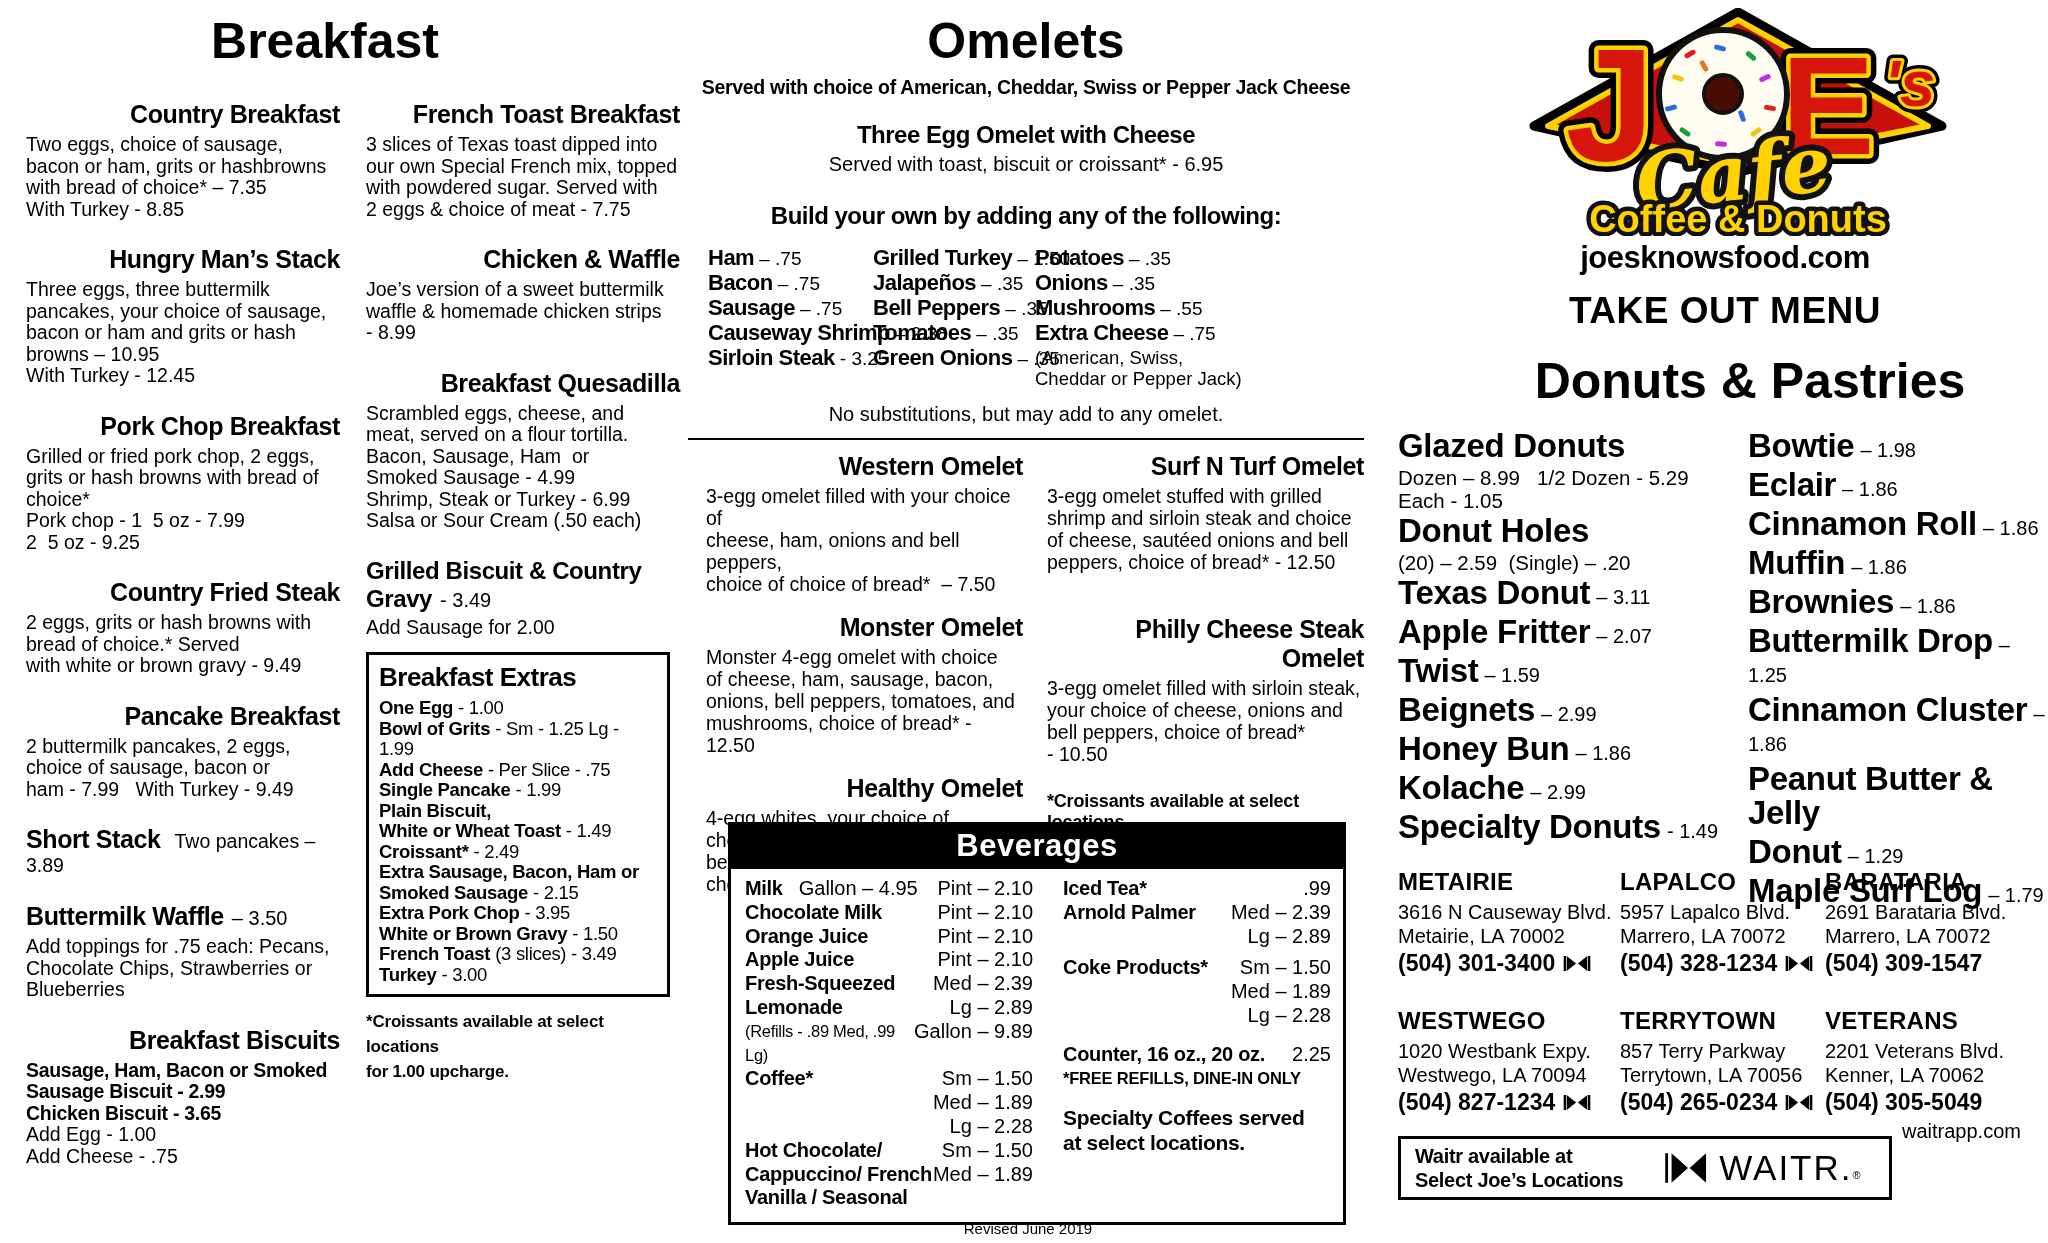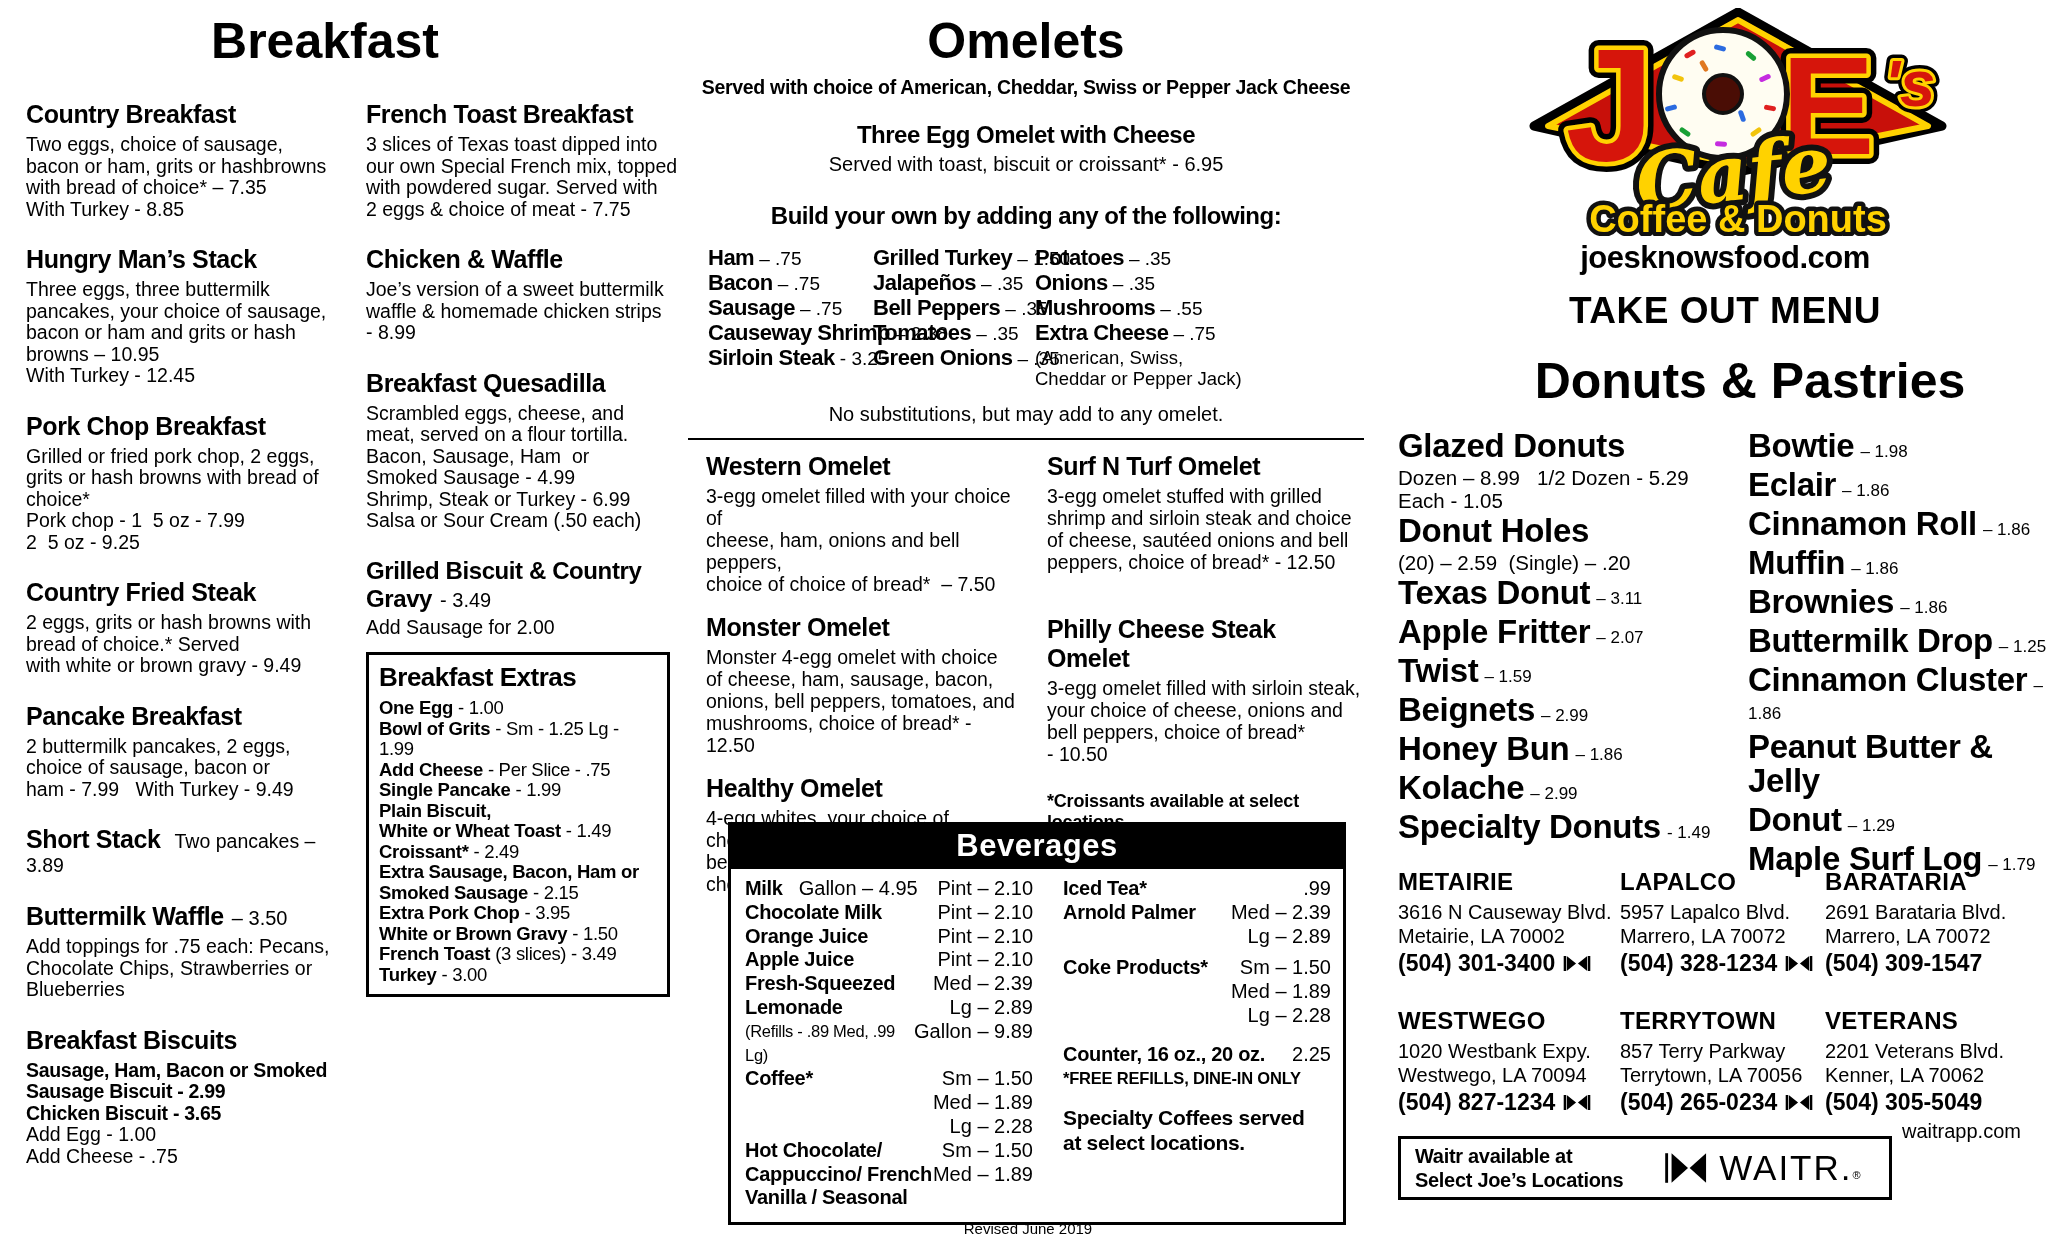--- a/index.html
+++ b/index.html
@@ -11,21 +11,21 @@
   
   .sec-title{font-size:50px;font-weight:bold;text-align:center;letter-spacing:0px;}
 
   
   #breakfast{position:absolute;left:26px;top:12px;width:654px;}
   #breakfast .sec-title{margin-right:56px;}
   .two-col{display:flex;}
   #breakfast .two-col{margin-top:30px;gap:26px;}
   .subcol{width:314px;}
   .item{margin-bottom:25px;}
-  .item h3{font-size:25px;letter-spacing:-0.4px;margin-bottom:5px;font-weight:bold;}
+  .item h3{font-size:25px;letter-spacing:-0.4px;margin-bottom:5px;font-weight:bold;text-align:right;}
   .item p{font-size:19.5px;line-height:21.5px;}
   .inline-h{display:inline;}
   .inline-desc{font-size:19.5px;margin-left:14px;}
   .price-inline{font-size:20px;font-weight:normal;margin-left:8px;}
   .bold-lines{font-weight:bold;letter-spacing:-0.3px;}
 
   
   #extras-box{border:3px solid #000;width:304px;box-sizing:border-box;
               padding:7px 10px 9px 10px;margin-top:14px;}
   #extras-box .ex-title{font-size:26px;font-weight:bold;letter-spacing:-0.5px;margin-bottom:5px;}
@@ -86,21 +86,21 @@
   #menutype{font-size:37px;font-weight:bold;letter-spacing:0.5px;margin-top:14px;}
 
   
   #donuts{position:absolute;left:1398px;top:352px;width:650px;}
   #donuts .sec-title{margin-left:54px;}
   #donuts .two-col{margin-top:22px;gap:14px;}
   .d-left{width:336px;}
   .d-right{width:300px;}
   .d-item{line-height:28px;margin-bottom:5px;}
   .d-item .b{font-size:33px;font-weight:bold;letter-spacing:-0.3px;}
-  .d-item .n{font-size:17px;margin-left:6px;}
+  .d-item .n{font-size:20px;margin-left:6px;}
   .d-desc{font-size:20.5px;line-height:23px;margin:0 0 2px 0;}
 
   
   #locations{position:absolute;left:1398px;top:868px;width:650px;display:grid;
              grid-template-columns:222px 205px 223px;row-gap:30px;}
   .loc-name{font-size:24px;font-weight:bold;letter-spacing:0.3px;margin-bottom:4px;}
   .loc-addr{font-size:20px;line-height:24px;}
   .loc-phone{font-size:23px;font-weight:bold;margin-top:2px;display:flex;align-items:center;}
   .bowtie{margin-left:8px;display:inline-flex;}
   .bowtie svg{width:28px;height:17px;}
@@ -215,20 +215,22 @@
           <div class="ex-line"><span class="b">Plain Biscuit,</span><span class="n"></span></div>
           <div class="ex-line"><span class="b">White or Wheat Toast</span><span class="n">- 1.49</span></div>
           <div class="ex-line"><span class="b">Croissant*</span><span class="n">- 2.49</span></div>
           <div class="ex-line"><span class="b">Extra Sausage, Bacon, Ham or</span><span class="n"></span></div>
           <div class="ex-line"><span class="b">Smoked Sausage</span><span class="n">- 2.15</span></div>
           <div class="ex-line"><span class="b">Extra Pork Chop</span><span class="n">- 3.95</span></div>
           <div class="ex-line"><span class="b">White or Brown Gravy</span><span class="n">- 1.50</span></div>
           <div class="ex-line"><span class="b">French Toast</span><span class="n">(3 slices) - 3.49</span></div>
           <div class="ex-line"><span class="b">Turkey</span><span class="n">- 3.00</span></div>
         </div>
+        <p id="croissant-note1" class="pre">*Croissants available at select locations
+for 1.00 upcharge.</p>
       </div>
     </div>
   </section>
 
   <section id="omelets">
     <h1 class="sec-title">Omelets</h1>
     <p class="om-sub">Served with choice of American, Cheddar, Swiss or Pepper Jack Cheese</p>
     <h3 class="om-h3">Three Egg Omelet with Cheese</h3>
     <p class="om-desc">Served with toast, biscuit or croissant* - 6.95</p>
     <h3 class="build">Build your own by adding any of the following:</h3>

